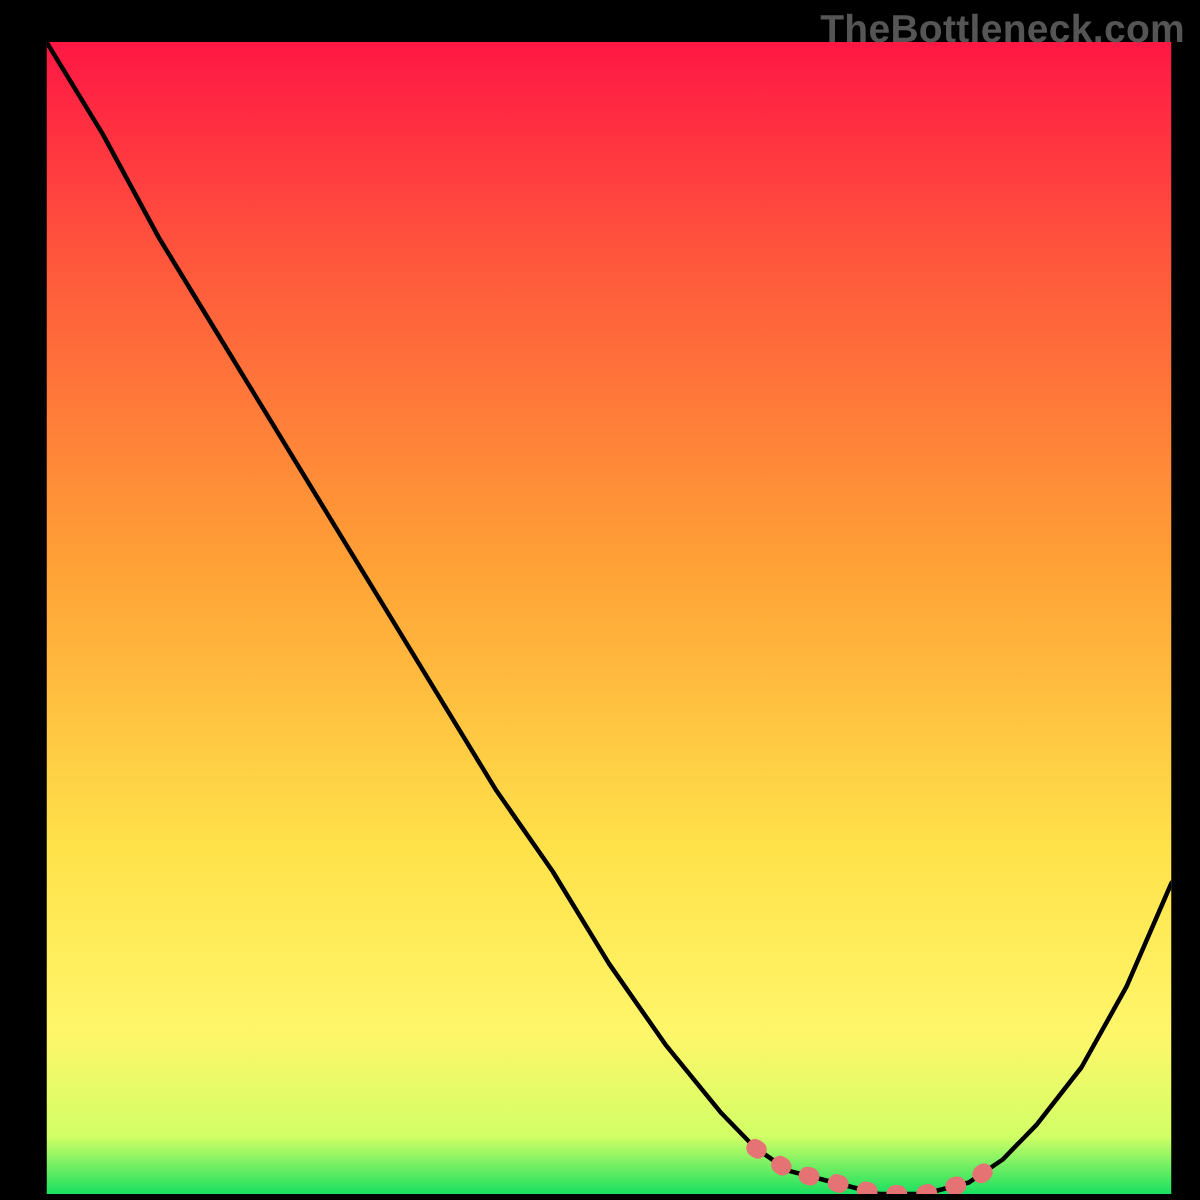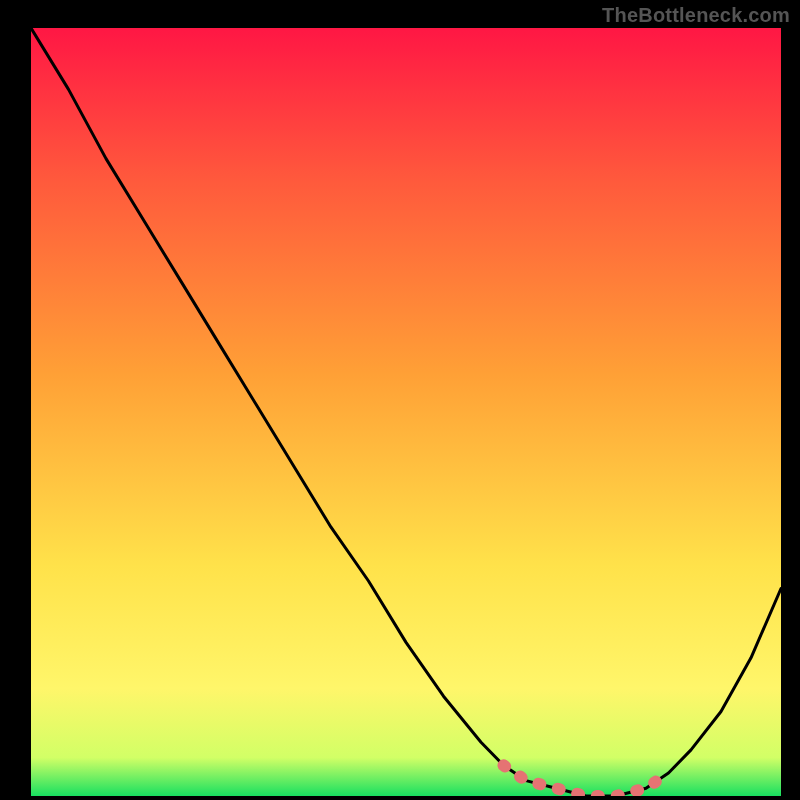--- a/index.html
+++ b/index.html
@@ -15,21 +15,21 @@
     position: relative;
     width: 800px;
     height: 800px;
     background: #000;
   }
   .watermark {
     position: absolute;
     top: 4px;
     right: 10px;
     color: #555;
-    font-size: 20px;
+    font-size: 26px;
     font-weight: bold;
     letter-spacing: 0.2px;
     z-index: 3;
   }
   .plot {
     position: absolute;
     left: 31px;
     top: 28px;
     width: 750px;
     height: 768px;

